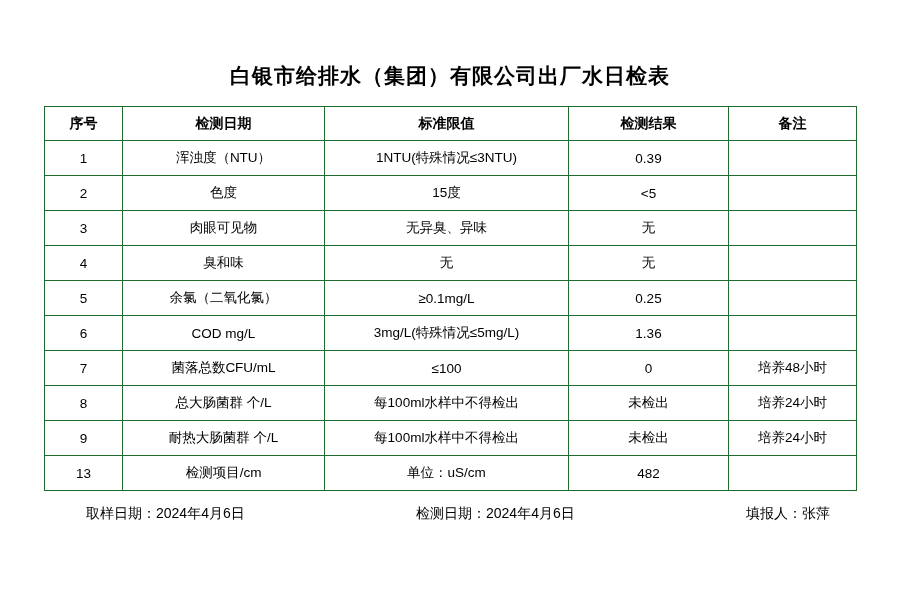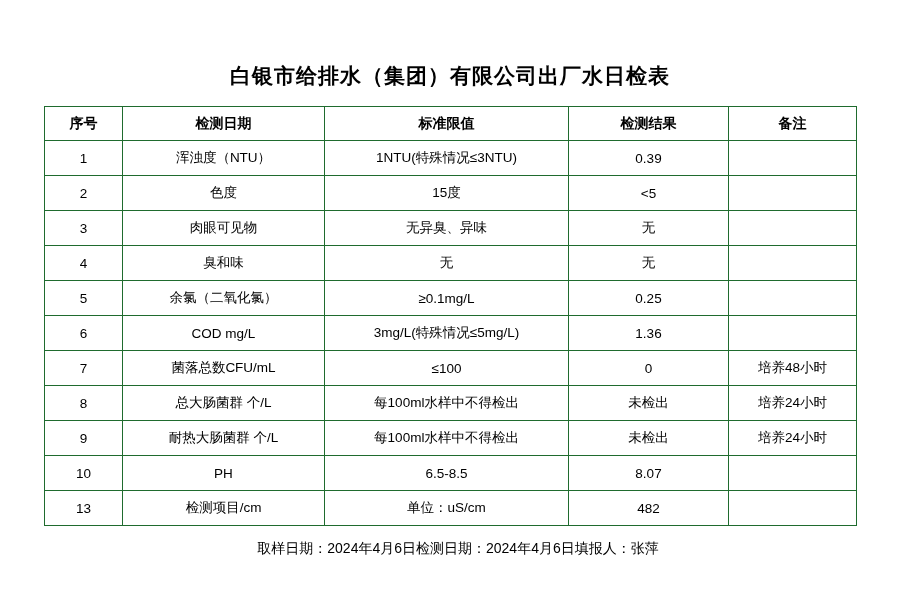--- a/index.html
+++ b/index.html
@@ -58,21 +58,21 @@
     font-weight: bold;
   }
   .col-no    { width: 78px; }
   .col-item  { width: 202px; }
   .col-limit { width: 244px; }
   .col-res   { width: 160px; }
   .col-note  { width: 128px; }
 
   .footer {
     display: flex;
-    justify-content: center;
+    justify-content: space-between;
     padding: 14px 70px 0 86px;
     font-size: 14px;
   }
   .footer > div {
     white-space: nowrap;
   }
 </style>
 </head>
 <body>
 
@@ -156,27 +156,20 @@
             <td>培养24小时</td>
           </tr>
           <tr>
             <td>9</td>
             <td>耐热大肠菌群 个/L</td>
             <td>每100ml水样中不得检出</td>
             <td>未检出</td>
             <td>培养24小时</td>
           </tr>
           <tr>
-            <td>10</td>
-            <td>PH</td>
-            <td>6.5-8.5</td>
-            <td>8.07</td>
-            <td></td>
-          </tr>
-          <tr>
             <td>13</td>
             <td>检测项目/cm</td>
             <td>单位：uS/cm</td>
             <td>482</td>
             <td></td>
           </tr>
         </tbody>
     </table>
   </div>
 

